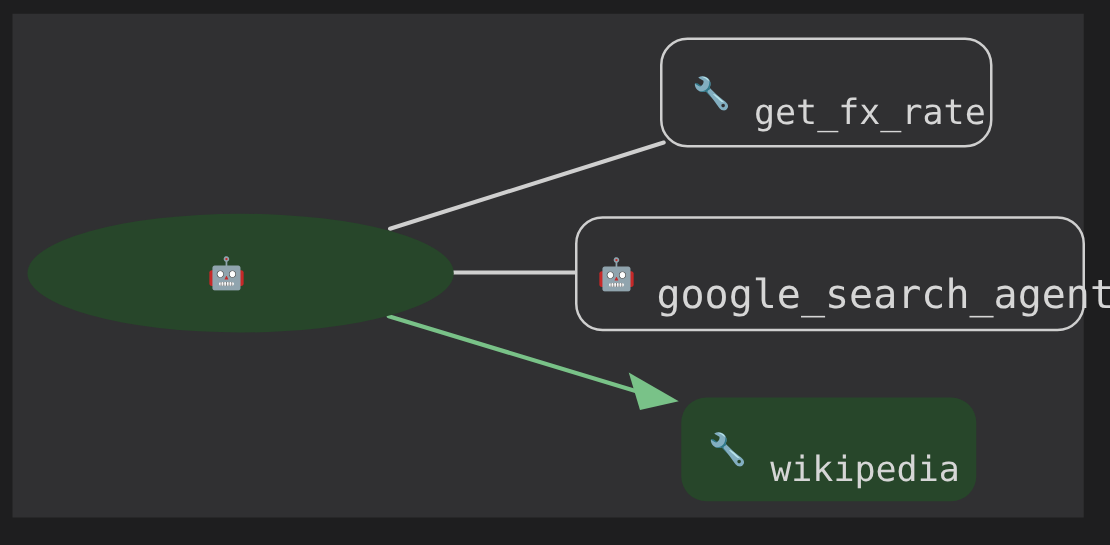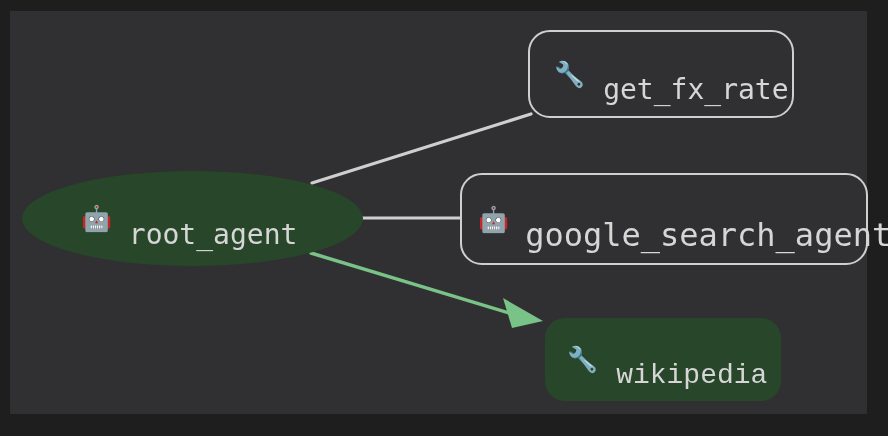--- a/index.html
+++ b/index.html
@@ -97,42 +97,41 @@
   #node-wikipedia {
     left: 545px;
     top: 318px;
     width: 236px;
     height: 83px;
     background: #27462a;
     border-radius: 20px;
     padding-left: 22px;
   }
   #node-wikipedia .emoji { font-size: 25px; margin-right: 18px; }
-  #node-wikipedia .label { font-size: 28px; font-family: Liberation Mono, monospace; }
+  #node-wikipedia .label { font-size: 28px; }
 </style>
 </head>
 <body>
 
 <div id="app">
 
   <div id="canvas"></div>
 
   <svg id="edges" viewBox="0 0 888 436" xmlns="http://www.w3.org/2000/svg">
 
     <line x1="312" y1="183" x2="531" y2="114" stroke="#cfcfcf" stroke-width="3.2" stroke-linecap="round"></line>
 
     <line x1="362" y1="218" x2="461" y2="218" stroke="#cfcfcf" stroke-width="3.2" stroke-linecap="round"></line>
 
     <line x1="311" y1="253" x2="519" y2="316" stroke="#79c288" stroke-width="3.4" stroke-linecap="round"></line>
     <polygon points="543,321 503,298 512,328" fill="#79c288"></polygon>
   </svg>
 
   <div class="node" id="node-root-agent">
     <span class="emoji">🤖</span>
-    <span class="label">root_agent</span>
   </div>
 
   <div class="node" id="node-get-fx-rate">
     <span class="emoji">🔧</span>
     <span class="label">get_fx_rate</span>
   </div>
 
   <div class="node" id="node-google-search-agent">
     <span class="emoji">🤖</span>
     <span class="label">google_search_agent</span>

